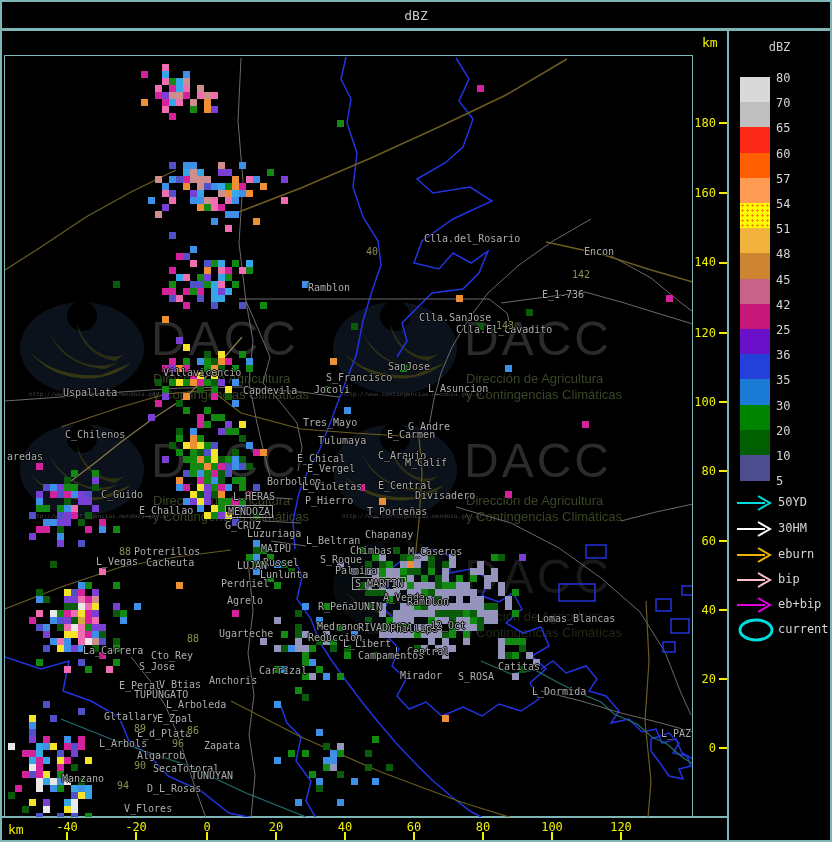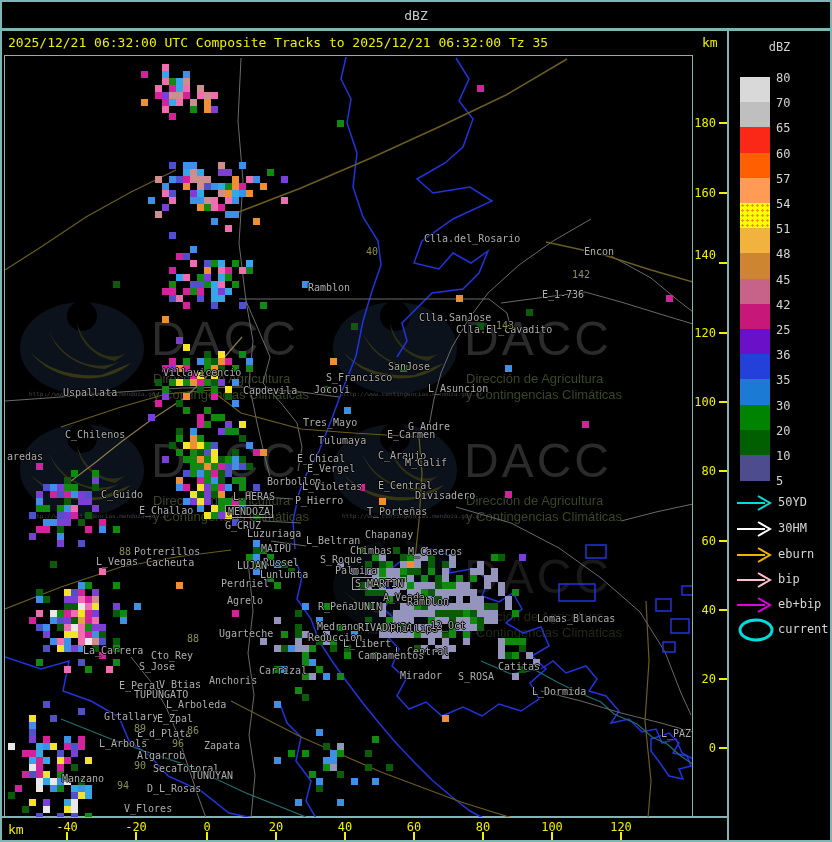--- a/index.html
+++ b/index.html
@@ -43,21 +43,20 @@
 </head>
 <body>
 
 <div id="root">
   <div class="box" id="title-box">
     <span>dBZ</span>
   </div>
 
   <div class="box" id="main-box"></div>
 
-  <span id="header-text">2025/12/21 06:32:00 UTC Composite Tracks to 2025/12/21 06:32:00 Tz 35</span>
   <span id="header-km">km</span>
 
   <div id="map-pane">
     <div id="map-inner">
         <div class="wm" style="left:18px;top:300px;opacity:0.95">
           <svg width="126" height="96" style="position:absolute;left:0;top:0">
             <ellipse cx="63" cy="47" rx="62" ry="46" fill="#0c141d"></ellipse>
             <circle cx="63" cy="15" r="15" fill="#000"></circle>
             <path d="M12,52 C28,68 52,76 82,74 L112,62 C88,84 38,84 12,52 Z" fill="#3a3a16"></path>
             <path d="M30,30 C38,52 58,66 86,68 L106,58 C78,74 44,60 30,30 Z" fill="#3a3a16" opacity="0.9"></path>
@@ -1330,21 +1329,21 @@
           </g>
         </svg>
         <div class="map-label" style="left:62px;top:386px">Uspallata</div>
         <div class="map-label" style="left:64px;top:428px">C_Chilenos</div>
         <div class="map-label" style="left:6px;top:450px">aredas</div>
         <div class="map-label" style="left:100px;top:488px">C_Guido</div>
         <div class="map-label" style="left:138px;top:504px">E_Challao</div>
         <div class="map-label" style="left:162px;top:366px">Villavicencio</div>
         <div class="map-label" style="left:242px;top:384px">Capdevila</div>
         <div class="map-label" style="left:232px;top:490px">L.HERAS</div>
-        <div class="map-label" style="left:294px;top:494px">P_Hierro</div>
+        <div class="map-label" style="left:304px;top:494px">P_Hierro</div>
         <div class="map-label boxed" style="left:224px;top:504px">MENDOZA</div>
         <div class="map-label" style="left:224px;top:519px">G_CRUZ</div>
         <div class="map-label" style="left:246px;top:527px">Luzuriaga</div>
         <div class="map-label" style="left:260px;top:542px">MAIPU</div>
         <div class="map-label" style="left:262px;top:556px">Russel</div>
         <div class="map-label" style="left:236px;top:559px">LUJAN</div>
         <div class="map-label" style="left:259px;top:568px">Lunlunta</div>
         <div class="map-label" style="left:220px;top:577px">Perdriel</div>
         <div class="map-label" style="left:226px;top:594px">Agrelo</div>
         <div class="map-label" style="left:218px;top:627px">Ugarteche</div>
@@ -1433,21 +1432,21 @@
   </div>
 
   <div class="sep"></div>
   <span id="xkm">km</span>
   <div id="axes">
       <div class="ytick" style="top:122px"></div>
       <div class="ylab" style="top:116px">180</div>
       <div class="ytick" style="top:192px"></div>
       <div class="ylab" style="top:186px">160</div>
       <div class="ytick" style="top:262px"></div>
-      <div class="ylab" style="top:248px">140</div>
+      <div class="ylab" style="top:255px">140</div>
       <div class="ytick" style="top:332px"></div>
       <div class="ylab" style="top:326px">120</div>
       <div class="ytick" style="top:401px"></div>
       <div class="ylab" style="top:395px">100</div>
       <div class="ytick" style="top:470px"></div>
       <div class="ylab" style="top:464px">80</div>
       <div class="ytick" style="top:540px"></div>
       <div class="ylab" style="top:534px">60</div>
       <div class="ytick" style="top:609px"></div>
       <div class="ylab" style="top:603px">40</div>

